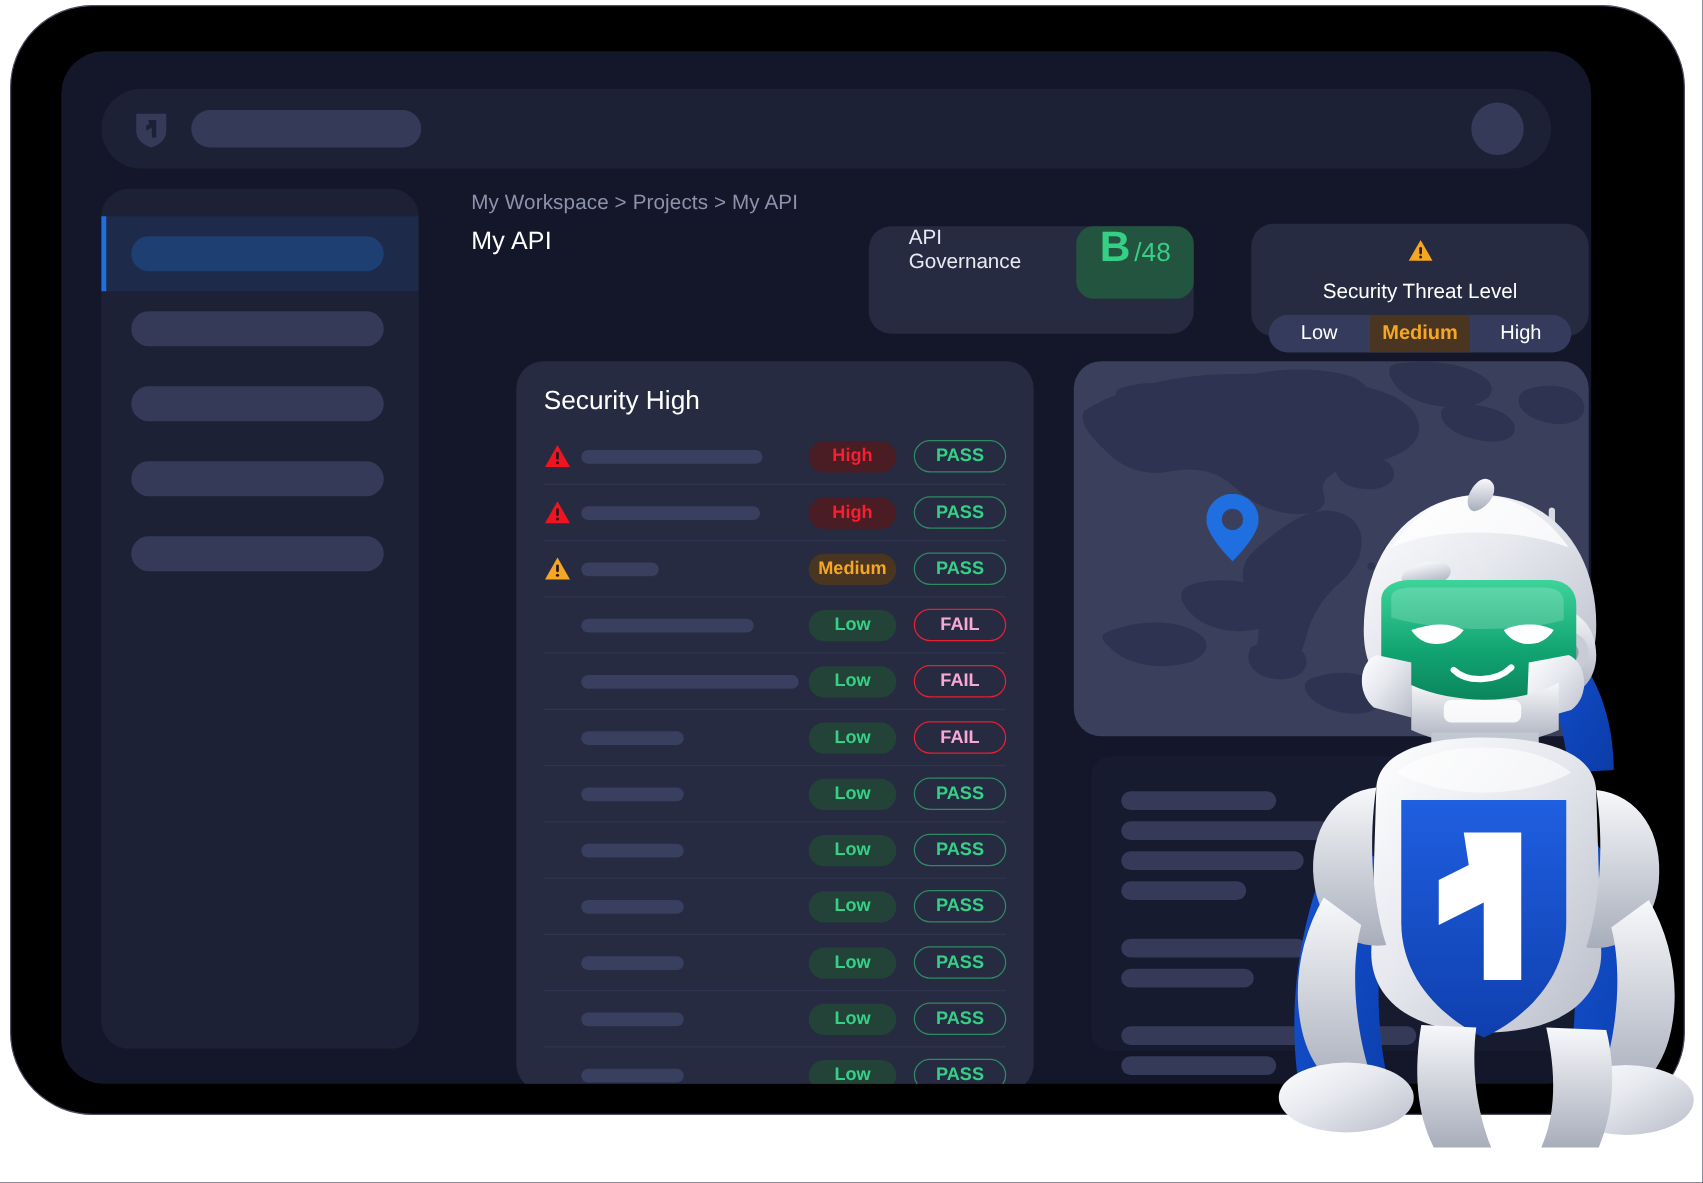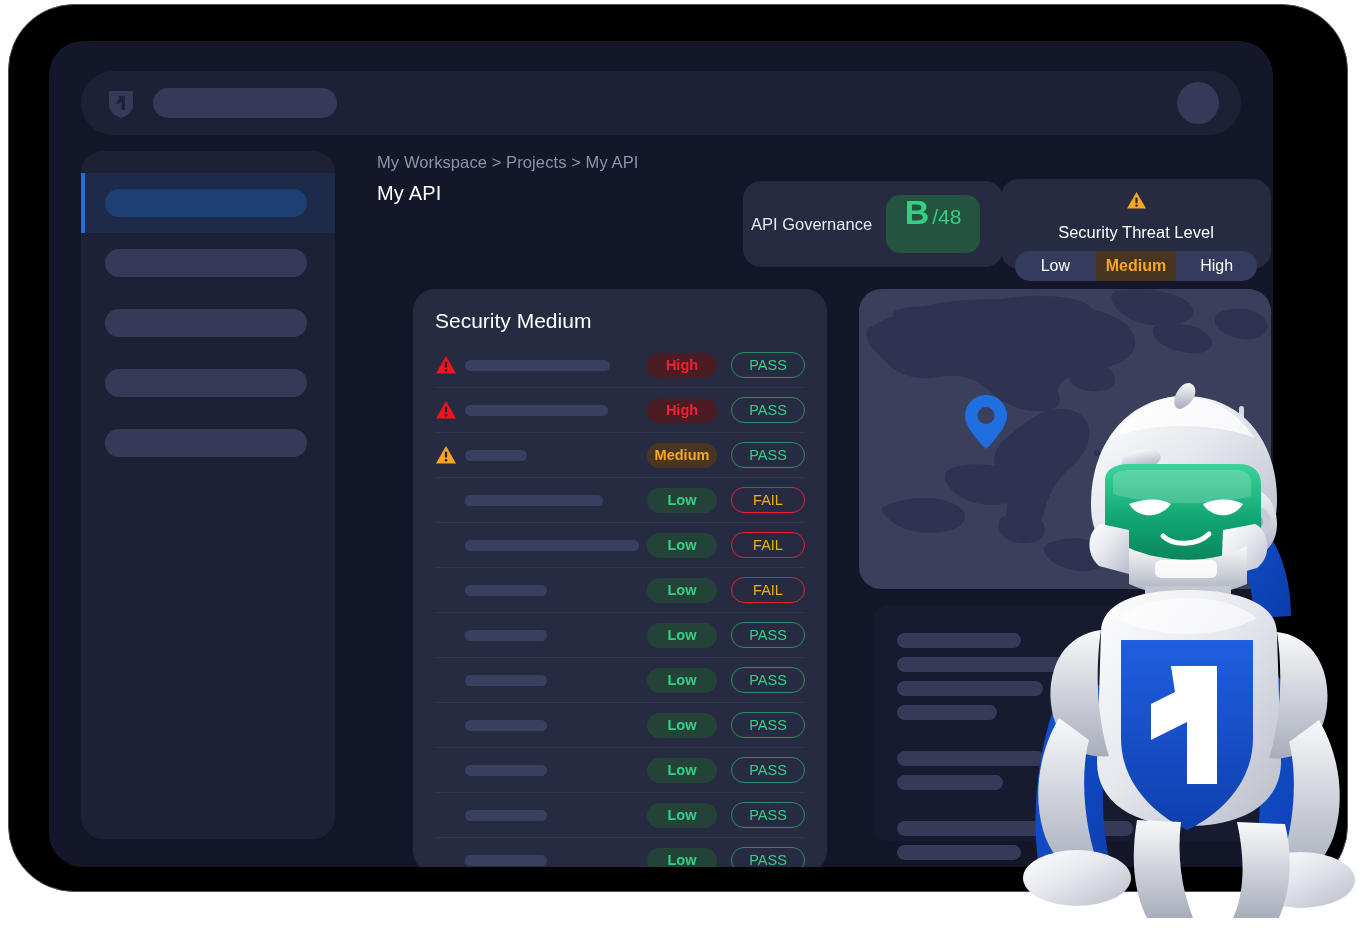--- a/index.html
+++ b/index.html
@@ -130,29 +130,28 @@
   #page-title {
     margin-top: 10px;
     font-size: 20px;
     color: #ffffff;
     font-weight: 400;
     letter-spacing: .2px;
   }
 
   #governance-card {
     position: absolute;
-    left: 694px;
+    left: 646px;
     top: 140px;
     width: 260px;
     height: 86px;
     border-radius: 18px;
     background: #262b42;
     display: flex;
-    align-items: center;
-    padding-left: 8px;
+    padding-left: 32px;
     box-sizing: border-box;
   }
   #governance-label {
     font-size: 16.5px;
     color: #e8eaf2;
     margin-right: 14px;
   }
   #governance-score {
     width: 94px;
     height: 58px;
@@ -271,25 +270,25 @@
   .sev-medium { background: #4a3520; color: #f5a623; }
   .sev-low    { background: #234338; color: #35cf85; }
   .status-pill {
     width: 74px;
     height: 26px;
     border-radius: 13px;
     display: flex;
     align-items: center;
     justify-content: center;
     font-size: 14.5px;
-    font-weight: normal;
+    font-weight: bold;
     box-sizing: border-box;
   }
   .status-pass { border: 1.5px solid #2f8a63; color: #35cf85; }
-  .status-fail { border: 1.5px solid #e8202f; color: #eab308; }
+  .status-fail { border: 1.5px solid #e8202f; color: #f9a8d4; }
 
   
   #map-panel {
     position: absolute;
     left: 810px;
     top: 248px;
     width: 412px;
     height: 300px;
     border-radius: 22px;
     background: #3a3f5c;
@@ -396,21 +395,21 @@
         <span id="threat-title">Security Threat Level</span>
       </div>
       <div id="threat-segments">
         <div class="threat-seg">Low</div>
         <div class="threat-seg selected">Medium</div>
         <div class="threat-seg">High</div>
       </div>
     </div>
 
     <div id="audit-panel">
-      <div id="audit-title">Security Medium</div>
+      <div id="audit-title">Security High</div>
       <div id="audit-rows">
           <div class="audit-row">
             <div class="row-icon">
               <svg width="22" height="20" viewBox="0 0 22 20">
                 <path d="M11 1 L21 18.5 H1 Z" fill="#f01420"></path>
                 <rect x="9.9" y="6.5" width="2.2" height="6.2" rx="1.1" fill="#2a1520"></rect>
                 <circle cx="11" cy="15.2" r="1.25" fill="#2a1520"></circle>
               </svg>
             </div>
             <div class="row-bar" style="width: 145px;"></div>

